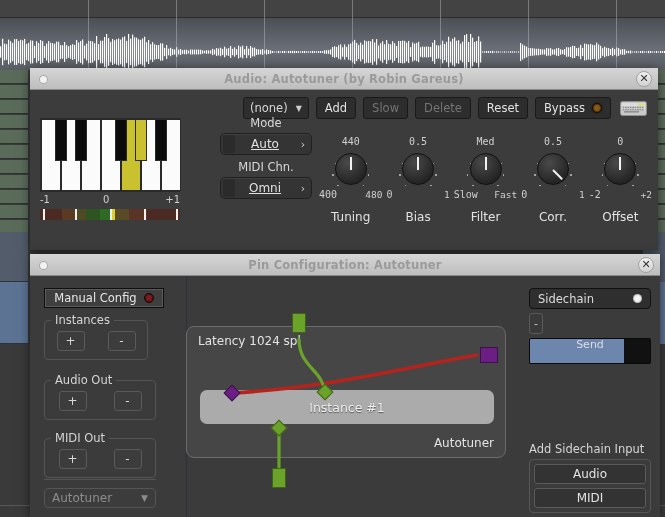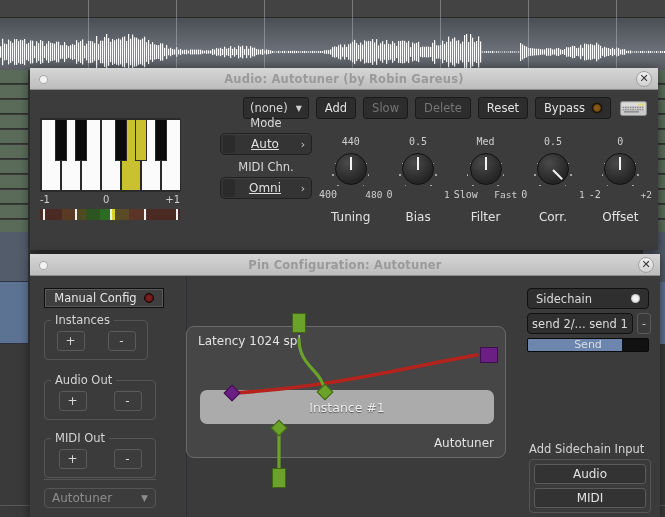--- a/index.html
+++ b/index.html
@@ -170,21 +170,21 @@
      color:#dcdcdc; font-size:11.5px; cursor:pointer; }
   .sc-btn .dotw { margin-left:auto; width:9px; height:9px; border-radius:50%;
      background:#f4f4f4; box-shadow:inset 0 0 2px rgba(0,0,0,.6); }
   .send-row { display:flex; gap:4px; align-items:center; }
   .send-name { width:106px; height:21px; background:#2f2f2f; border:1px solid #111;
      border-radius:4px; color:#dcdcdc; font-size:11.5px; display:flex; align-items:center;
      justify-content:center; cursor:pointer; overflow:hidden; white-space:nowrap; }
   .minus { width:14px; height:21px; background:#3a3a3a; border:1px solid #5a5a5a;
      border-radius:3px; color:#cfcfcf; font-size:11px; display:flex;
      align-items:center; justify-content:center; cursor:pointer; }
-  .fader { position:relative; width:122px; height:14px; background:#111;
+  .fader { position:relative; width:122px; height:26px; background:#111;
      border:1px solid #0a0a0a; border-radius:2px; overflow:hidden; cursor:pointer;padding-left:41px; }
   .fader .fill { position:absolute; left:0; top:0; bottom:0; background:#6d86ad; }
   .fader .ftxt { position:absolute; left:0; right:0; top:0; line-height:12px;
      text-align:center; font-size:11px; color:#d8dde6; }
   .addsc { position:absolute; right:9px; top:166px; width:122px; }
   .addsc-lab { font-size:11.5px; color:#d5d5d5; margin-bottom:3px; }
   .addsc-box { border:1px solid #555; border-radius:4px; padding:4px; display:flex;
      flex-direction:column; gap:4px; }
   .addsc-btn { height:20px; background:#333; border:1px solid #5a5a5a; border-radius:3px;
      color:#e2e2e2; font-size:12px; display:flex; align-items:center; justify-content:center;
@@ -873,21 +873,20 @@
         <div class="diamond" style="left:86px; top:95px;"></div>
         <div class="pinhouse" style="left:85px; top:141px;"></div>
       </div>
 
       <div class="rp" style="top:12px">
         <div class="sc-btn">
           <span>Sidechain</span>
           <span class="dotw"></span>
         </div>
         <div class="send-row" style="margin-top:4px">
-          <div class="send-name">send 2/... send 1</div>
           <div class="minus">-</div>
         </div>
         <div class="fader" style="margin-top:4px">
           <div class="fill" id="faderfill" style="width: 78%;"></div>
           <div class="ftxt">Send</div>
         </div>
       </div>
 
       <div class="addsc">
         <div class="addsc-lab">Add Sidechain Input</div>

